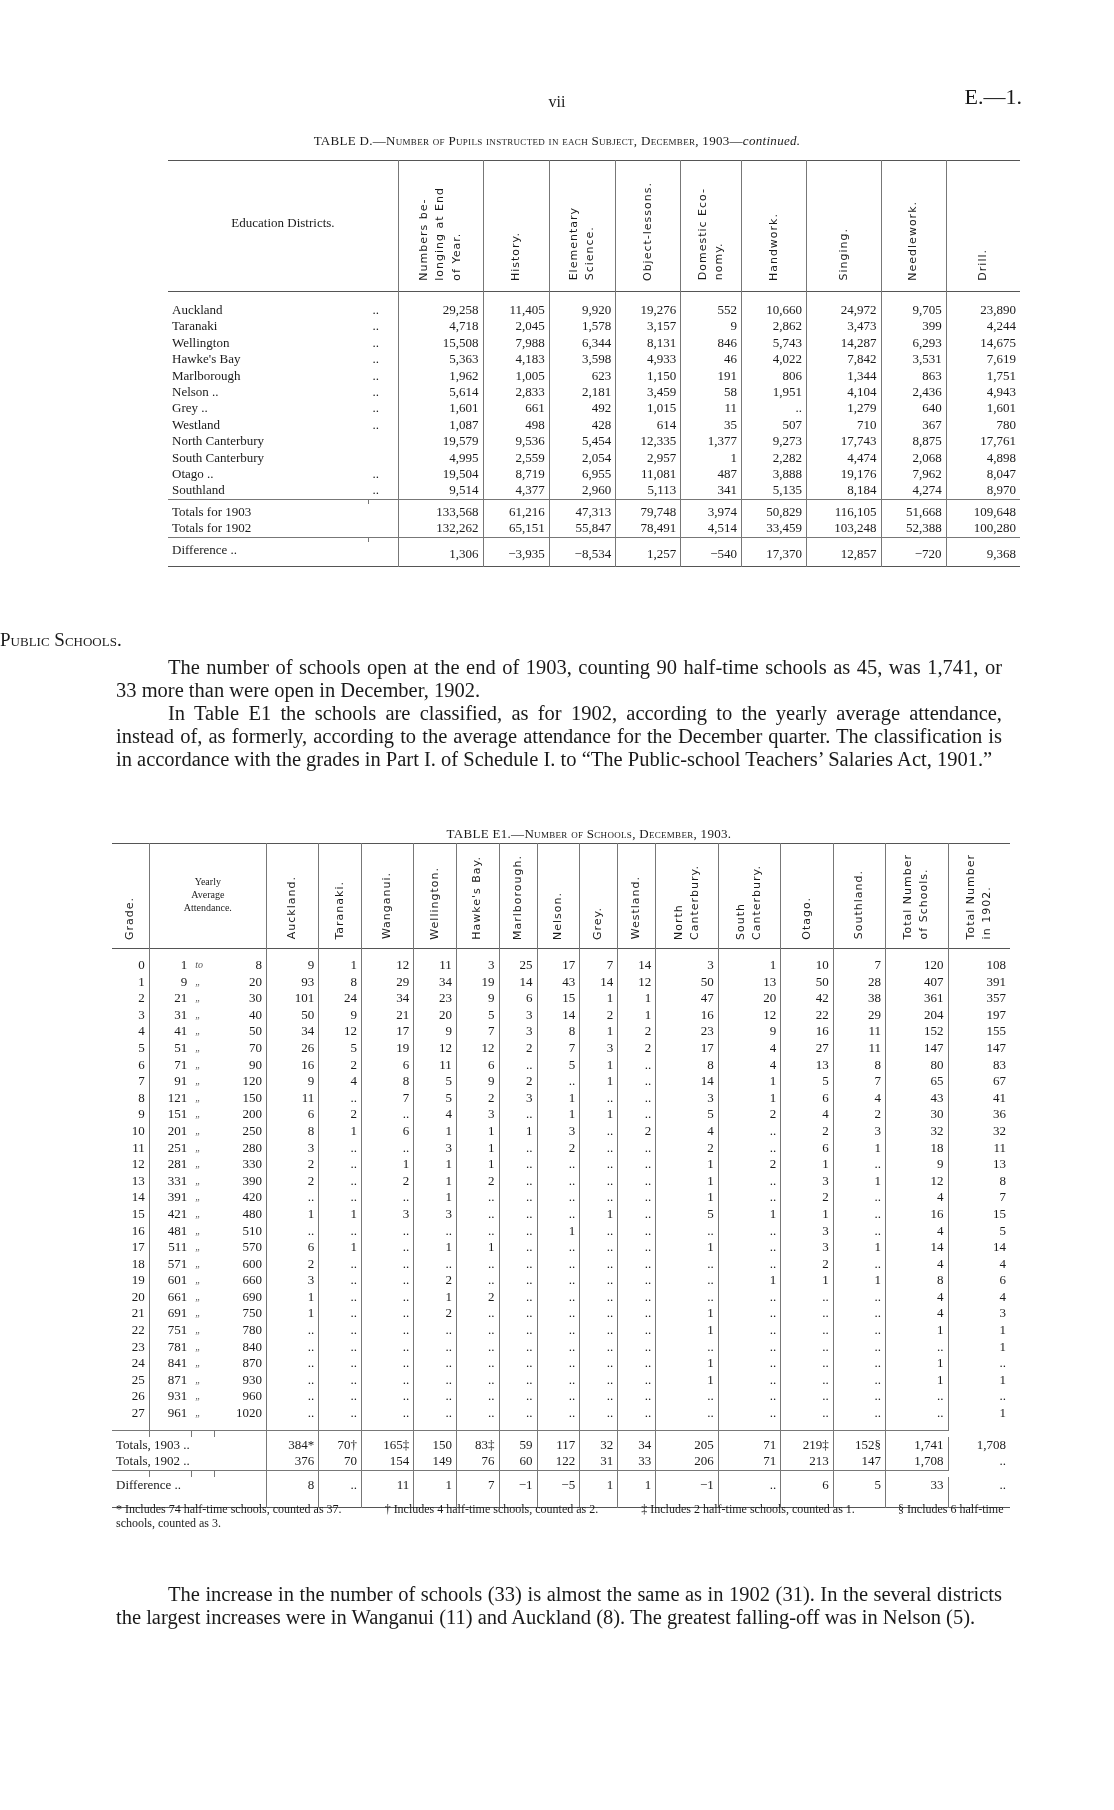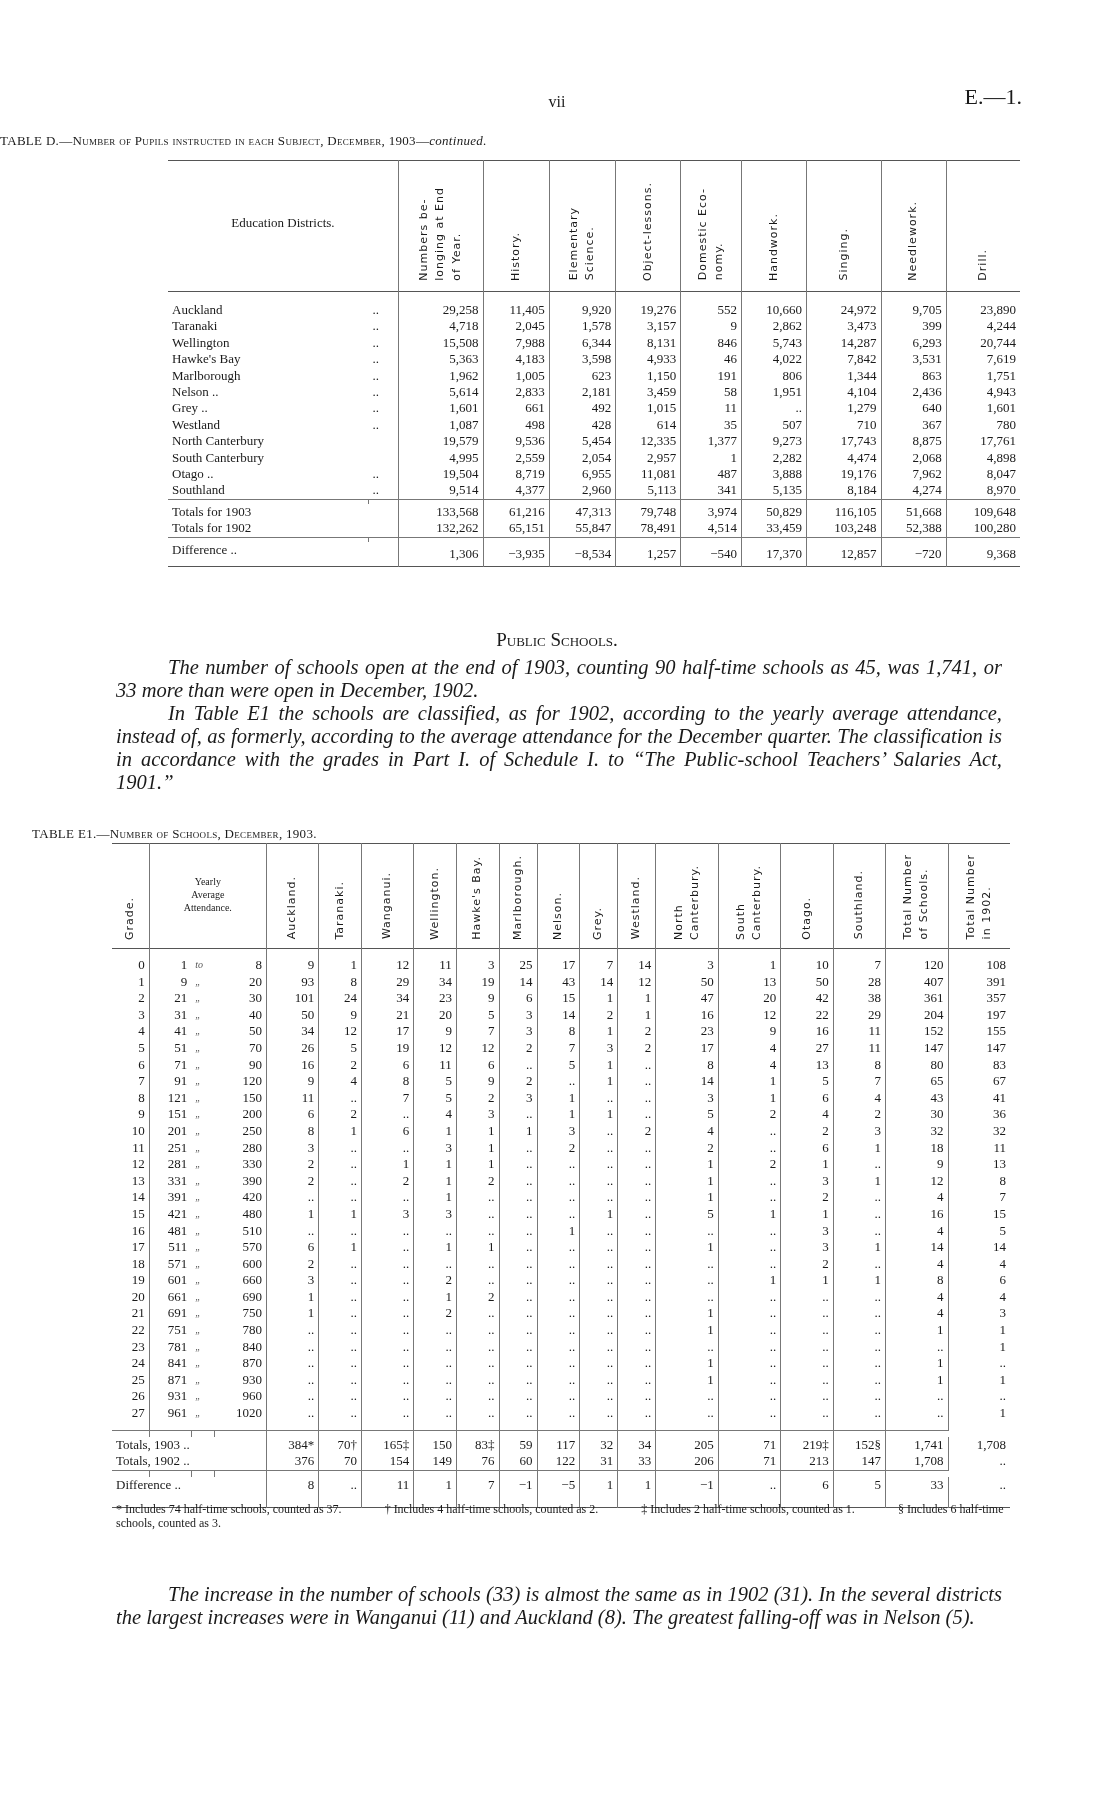--- a/index.html
+++ b/index.html
@@ -1,35 +1,35 @@
 <!DOCTYPE html>
 <html><head>
 <meta charset="utf-8">
 <style>
   html, body { margin: 0; padding: 0; background: #ffffff; }
   body { width: 1114px; height: 1810px; position: relative; font-family: "Liberation Serif", "DejaVu Serif", serif; color: #1a1a1a; overflow: hidden; }
   .page-num { position: absolute; top: 93px; left: 0; width: 1114px; text-align: center; font-size: 16px; }
   .doc-ref { position: absolute; top: 84px; right: 92px; font-size: 22px; }
-  .caption { position: absolute; left: 0; width: 1114px; text-align: left; font-size: 13px; letter-spacing: 0.3px; }
+  .caption { position: absolute; left: 0; width: 1114px; text-align: center; font-size: 13px; letter-spacing: 0.3px; }
   .caption .sc { font-variant: small-caps; }
   table { border-collapse: collapse; position: absolute; font-size: 13px; }
   td, th { padding: 0 4px; line-height: 16.4px; }
   th { font-weight: normal; vertical-align: bottom; }
   .rot { writing-mode: vertical-rl; transform: rotate(180deg); white-space: pre-line; text-align: left; font-family: "DejaVu Sans", sans-serif; font-size: 11px; letter-spacing: 1px; display: inline-block; }
   .num { text-align: right; }
   .vl { border-left: 1px solid #777; }
   #tableD { left: 168px; top: 160px; width: 852px; }
   #tableD thead tr { border-top: 1.5px solid #555; border-bottom: 1.5px solid #555; }
   #tableD thead th { height: 124px; padding-bottom: 6px; }
   #tableD .first-body td { padding-top: 10px; margin-left: 12px; }
   #tableD .rule td { border-top: 1px solid #777; height: 4px; }
   #tableD tfoot tr.last { border-bottom: 1.5px solid #555; }
-  .section-head { position: absolute; top: 629px; left: 0; width: 1114px; text-align: center; font-size: 19px; font-variant: small-caps; }
+  .section-head { position: absolute; top: 629px; left: 0; width: 1114px; text-align: left; font-size: 19px; font-variant: small-caps; }
   .para { position: absolute; left: 116px; width: 886px; font-size: 20.5px; line-height: 23px; text-align: justify; }
-  .para p { margin: 0; text-indent: 52px; font-style: italic; }
+  .para p { margin: 0; text-indent: 52px; }
   #tableE1 { left: 112px; top: 843px; width: 898px; }
   #tableE1 thead tr { border-top: 1.5px solid #555; border-bottom: 1.5px solid #555; }
   #tableE1 thead th { height: 100px; padding-bottom: 4px; }
   #tableE1 td { line-height: 16.6px; }
   #tableE1 .first-body td { padding-top: 8px; }
   #tableE1 .rule td { border-top: 1px solid #777; height: 6px; }
   #tableE1 .last td { padding-bottom: 8px; }
   #tableE1 tbody.totals tr.last { border-bottom: 1.5px solid #555; }
   .footnotes { position: absolute; left: 116px; top: 1502px; width: 894px; font-size: 12px; line-height: 14px; }
   .footnotes span { margin-right: 40px; }
@@ -95,21 +95,21 @@
         <td>Wellington</td>
         <td class="dots">..</td>
         <td class="num vl">15,508</td>
         <td class="num vl">7,988</td>
         <td class="num vl">6,344</td>
         <td class="num vl">8,131</td>
         <td class="num vl">846</td>
         <td class="num vl">5,743</td>
         <td class="num vl">14,287</td>
         <td class="num vl">6,293</td>
-        <td class="num vl">20,744</td>
+        <td class="num vl">14,675</td>
       </tr>
       <tr>
         <td>Hawke's Bay</td>
         <td class="dots">..</td>
         <td class="num vl">5,363</td>
         <td class="num vl">4,183</td>
         <td class="num vl">3,598</td>
         <td class="num vl">4,933</td>
         <td class="num vl">46</td>
         <td class="num vl">4,022</td>

